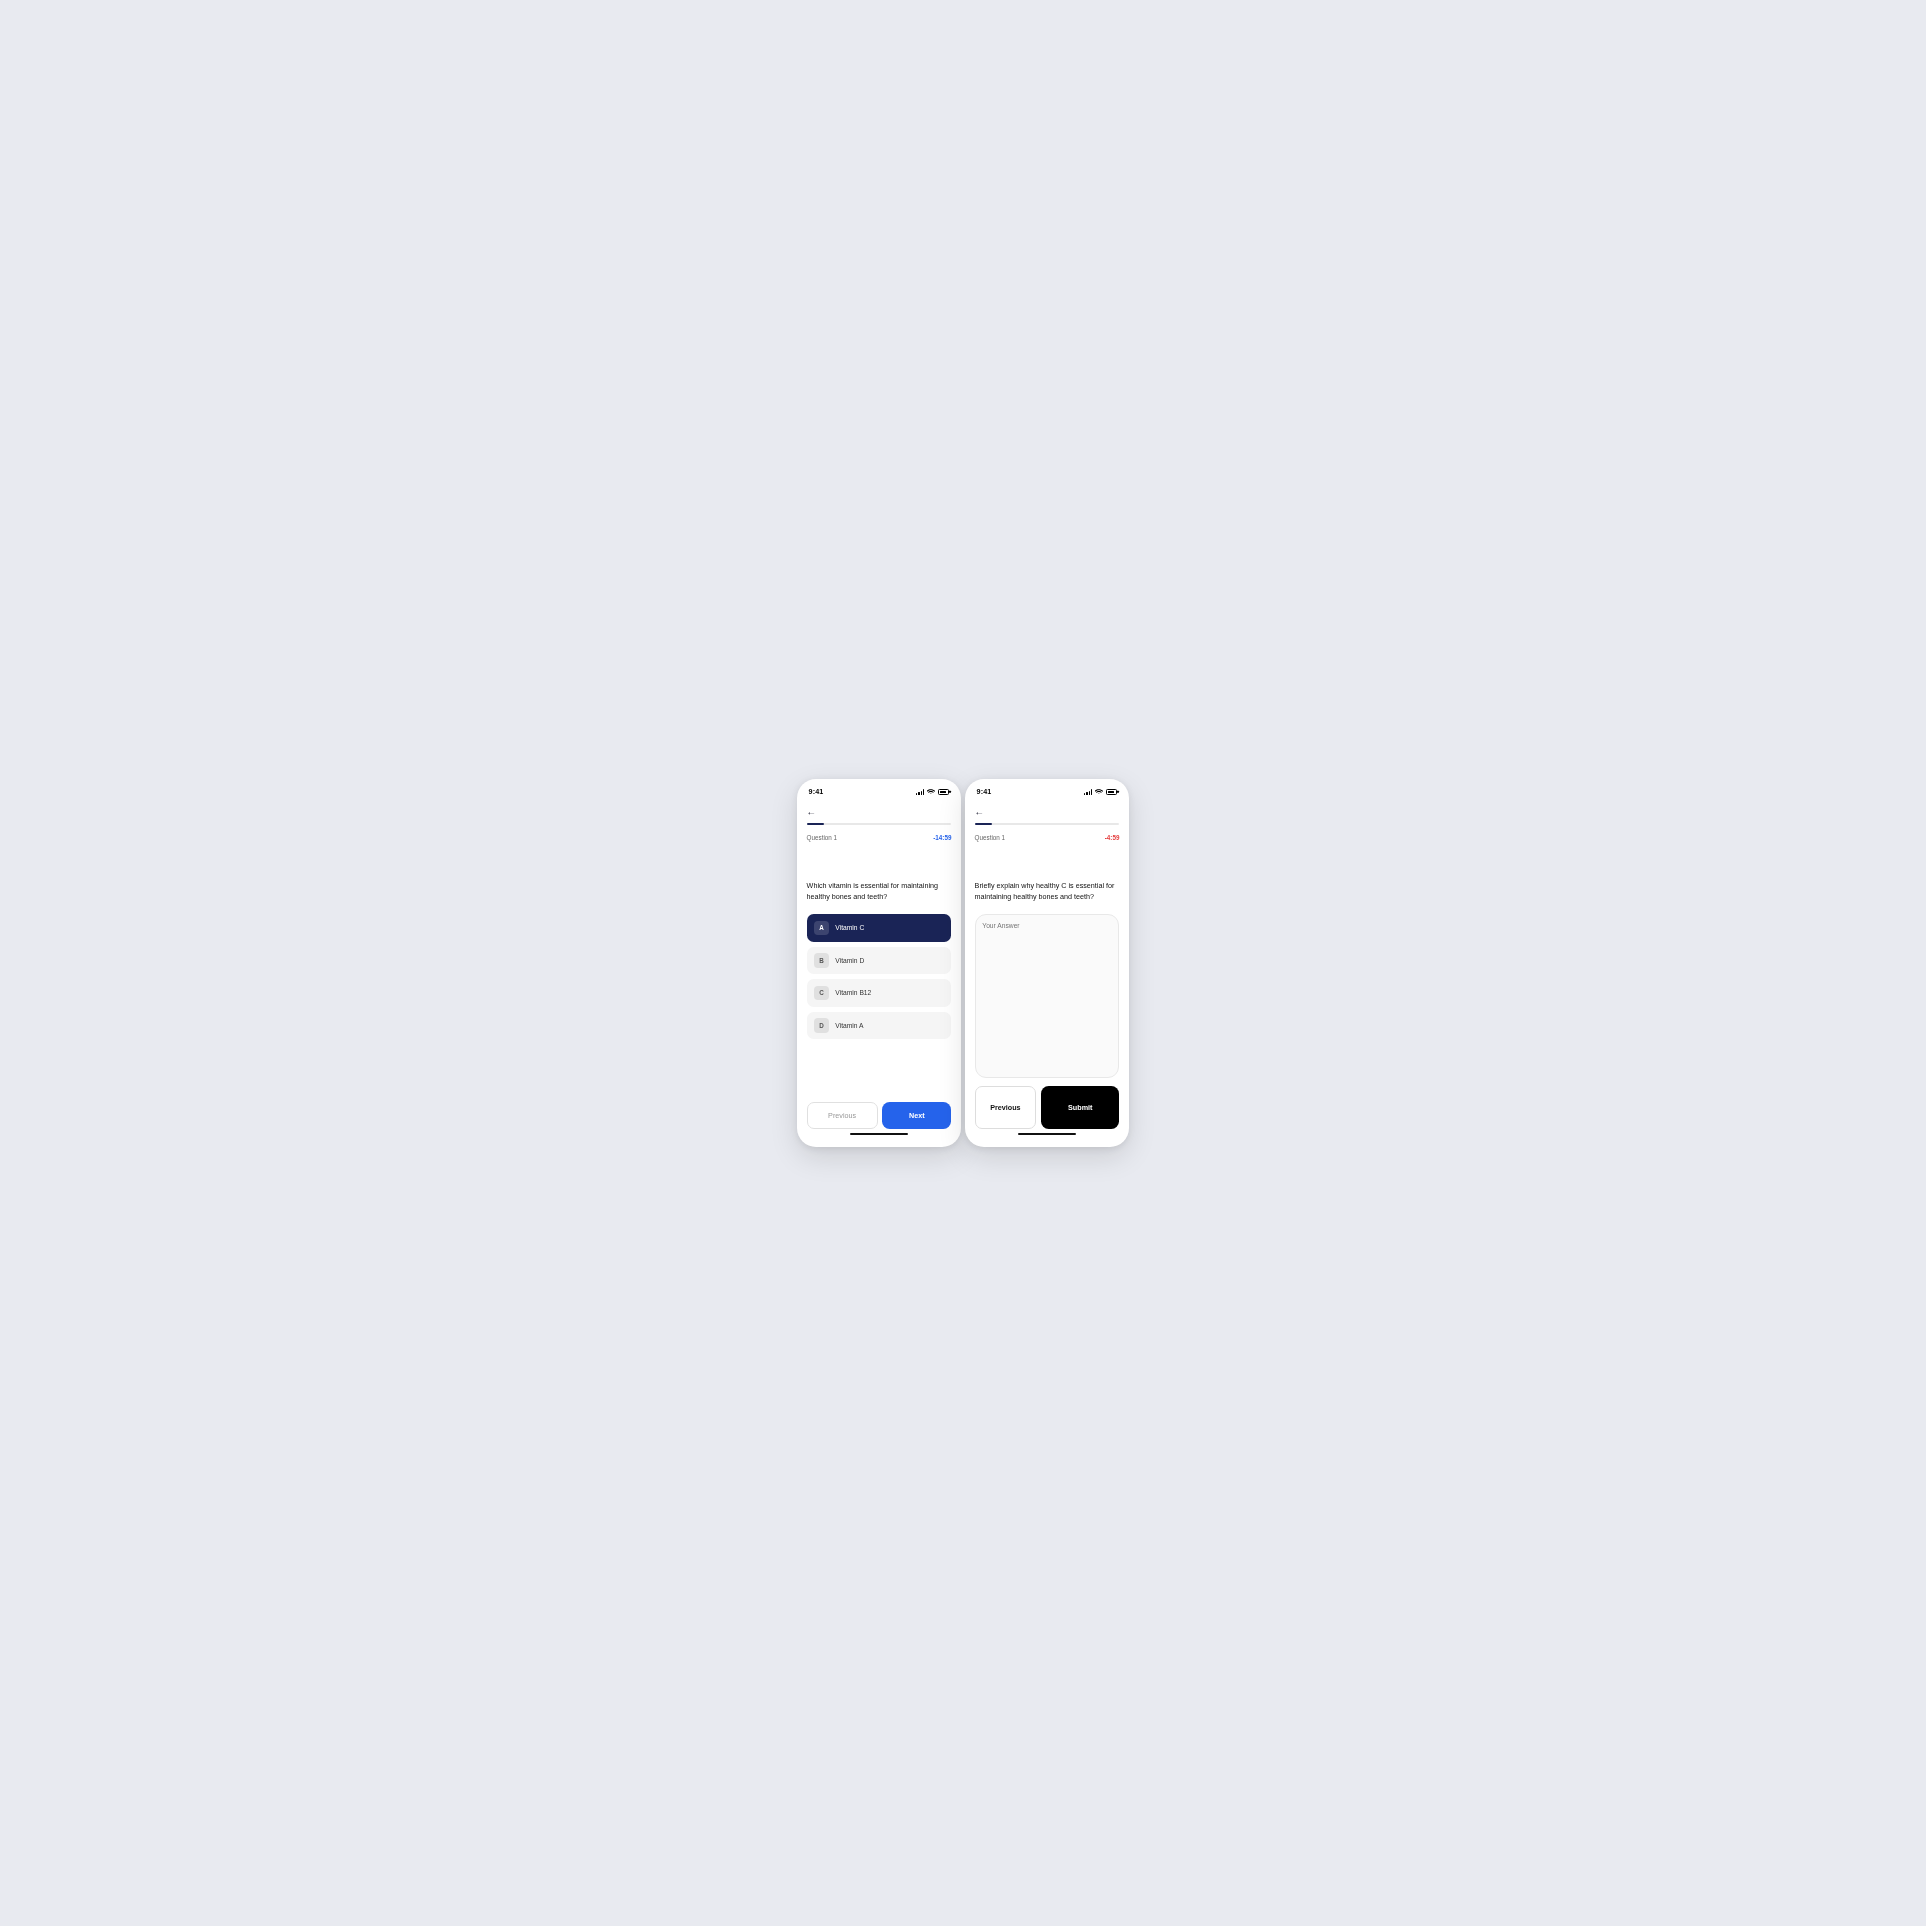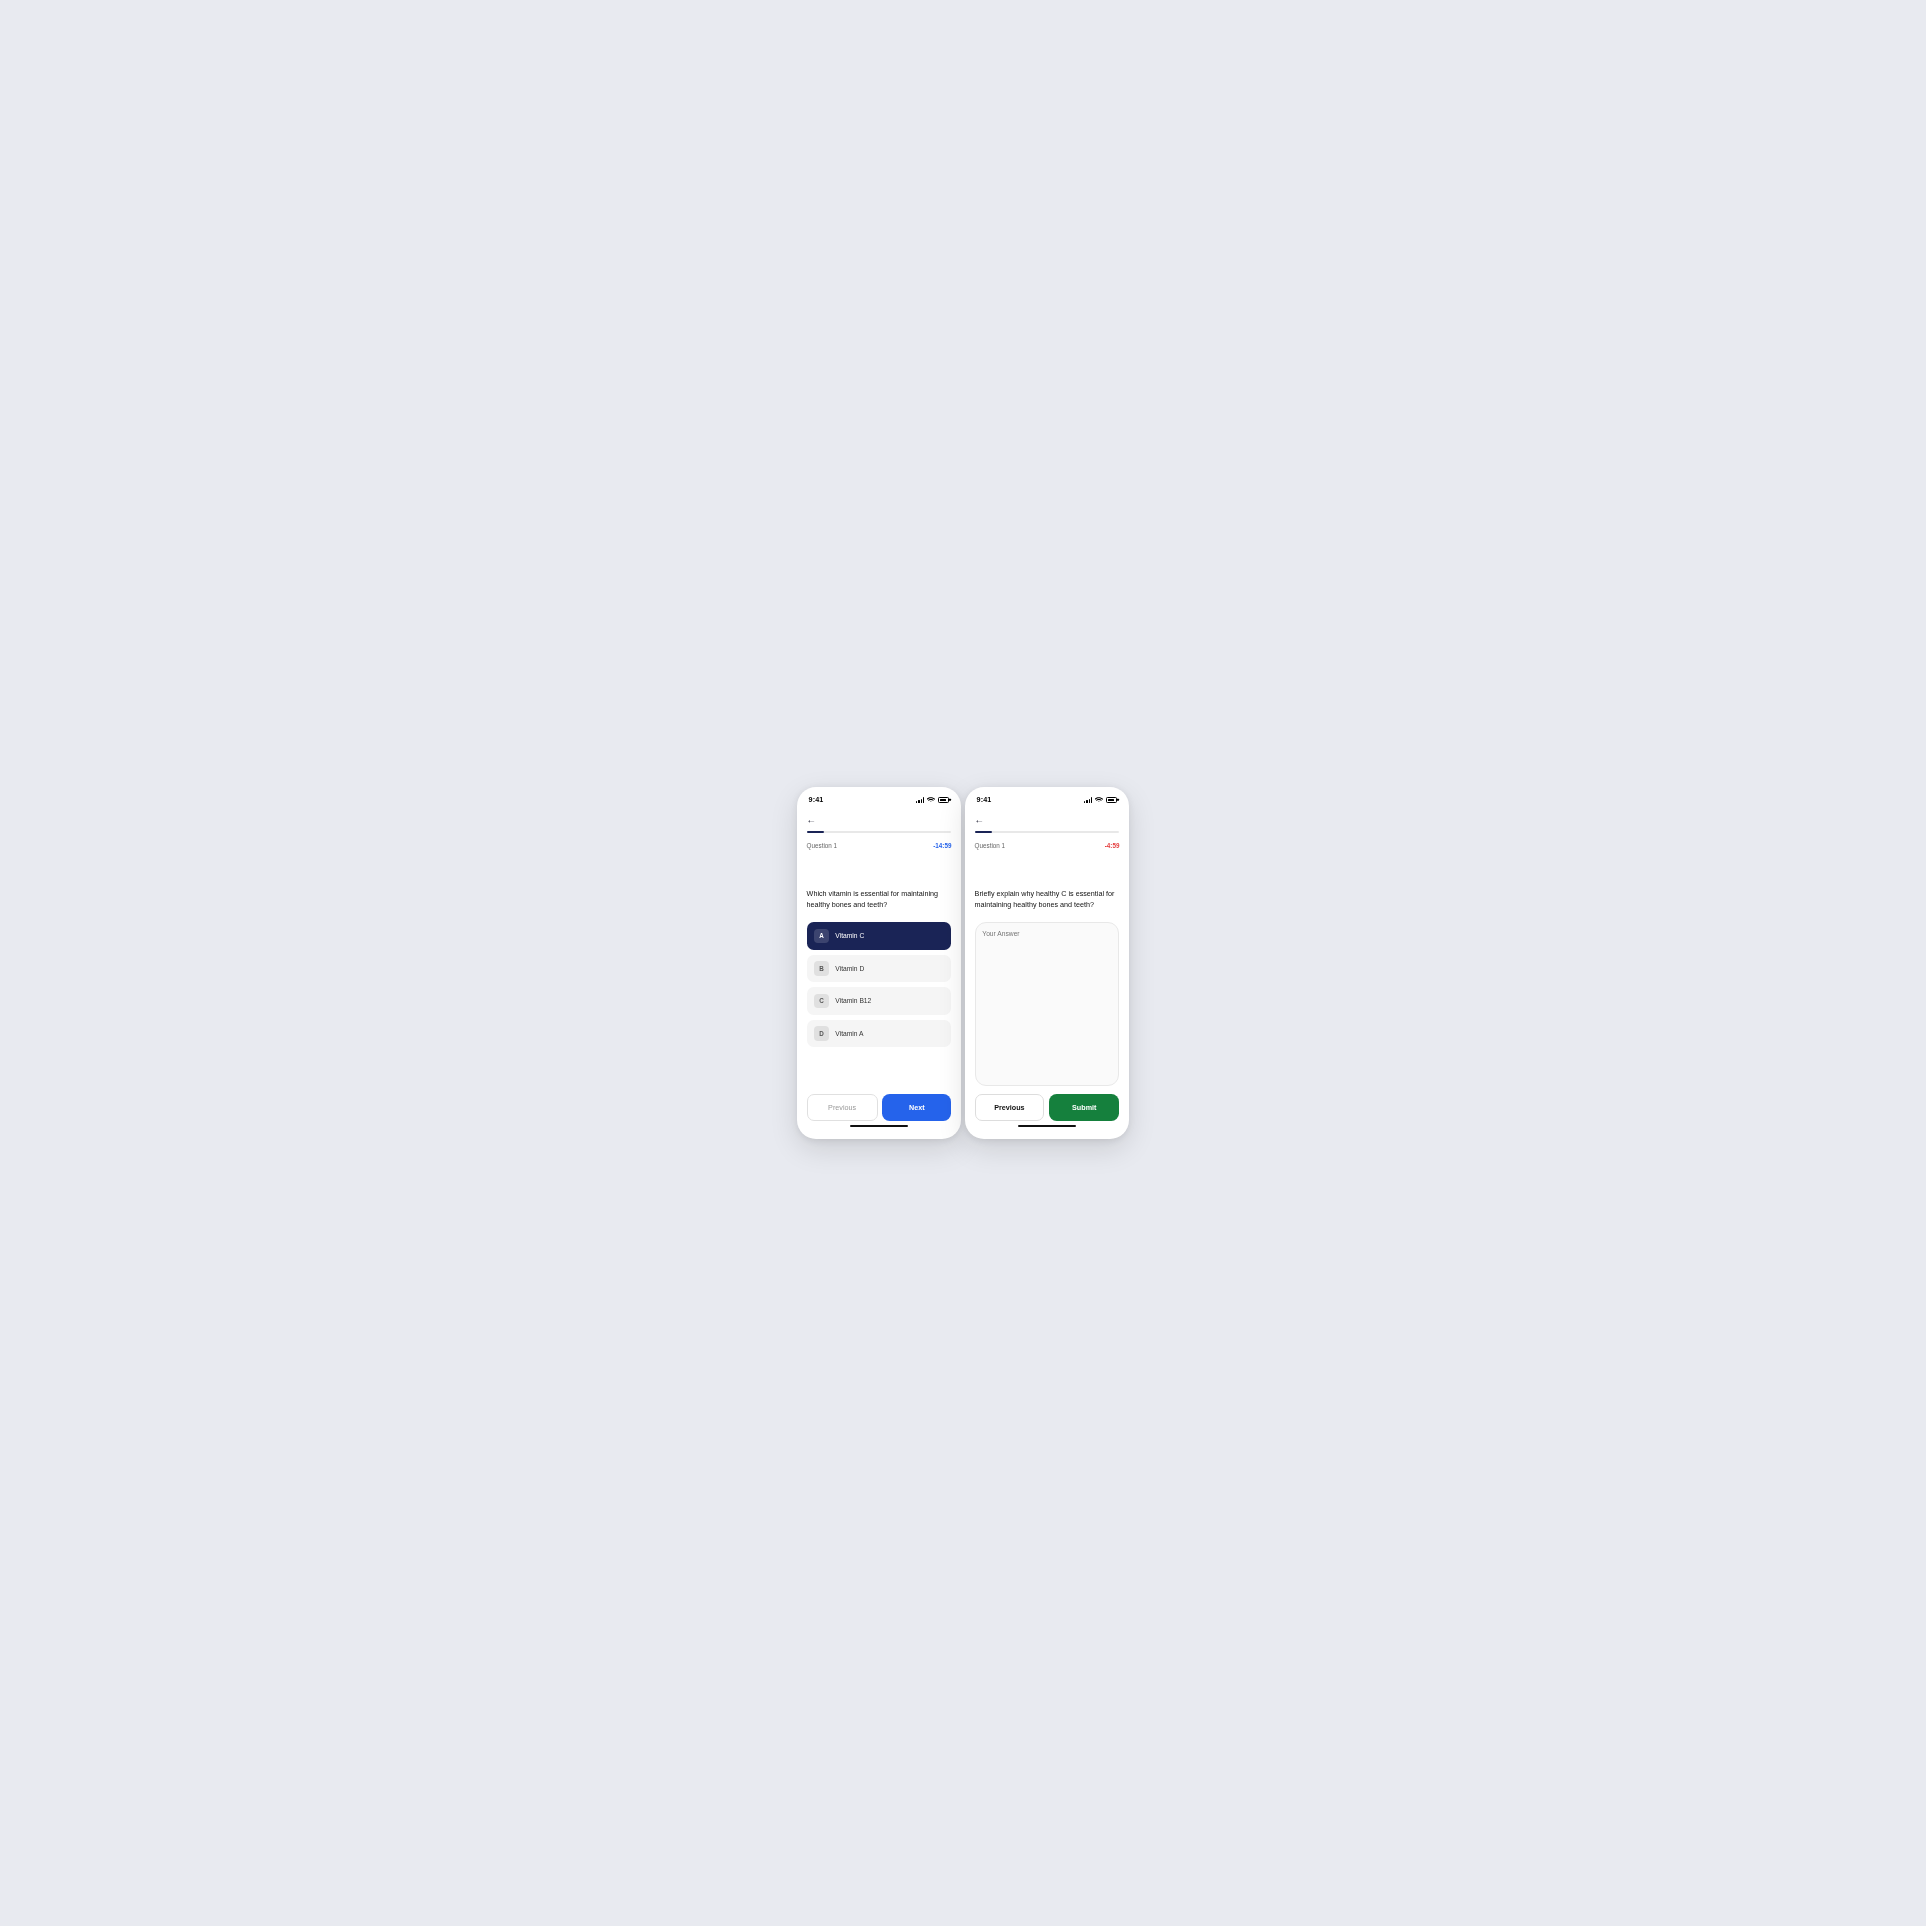--- a/index.html
+++ b/index.html
@@ -280,24 +280,24 @@
       background: #2563eb;
       font-size: 7.2px;
       font-weight: 600;
       color: #fff;
       cursor: pointer;
       text-align: center;
     }
 
     .btn-submit {
       flex: 1;
-      padding: 9px;
+      padding: 17px;
       border-radius: 7.7px;
       border: none;
-      background: #15803d;
+      background: #000000;
       font-size: 7.2px;
       font-weight: 600;
       color: #fff;
       cursor: pointer;
       text-align: center;
     }
 
     
     .home-indicator {
       width: 58px;

